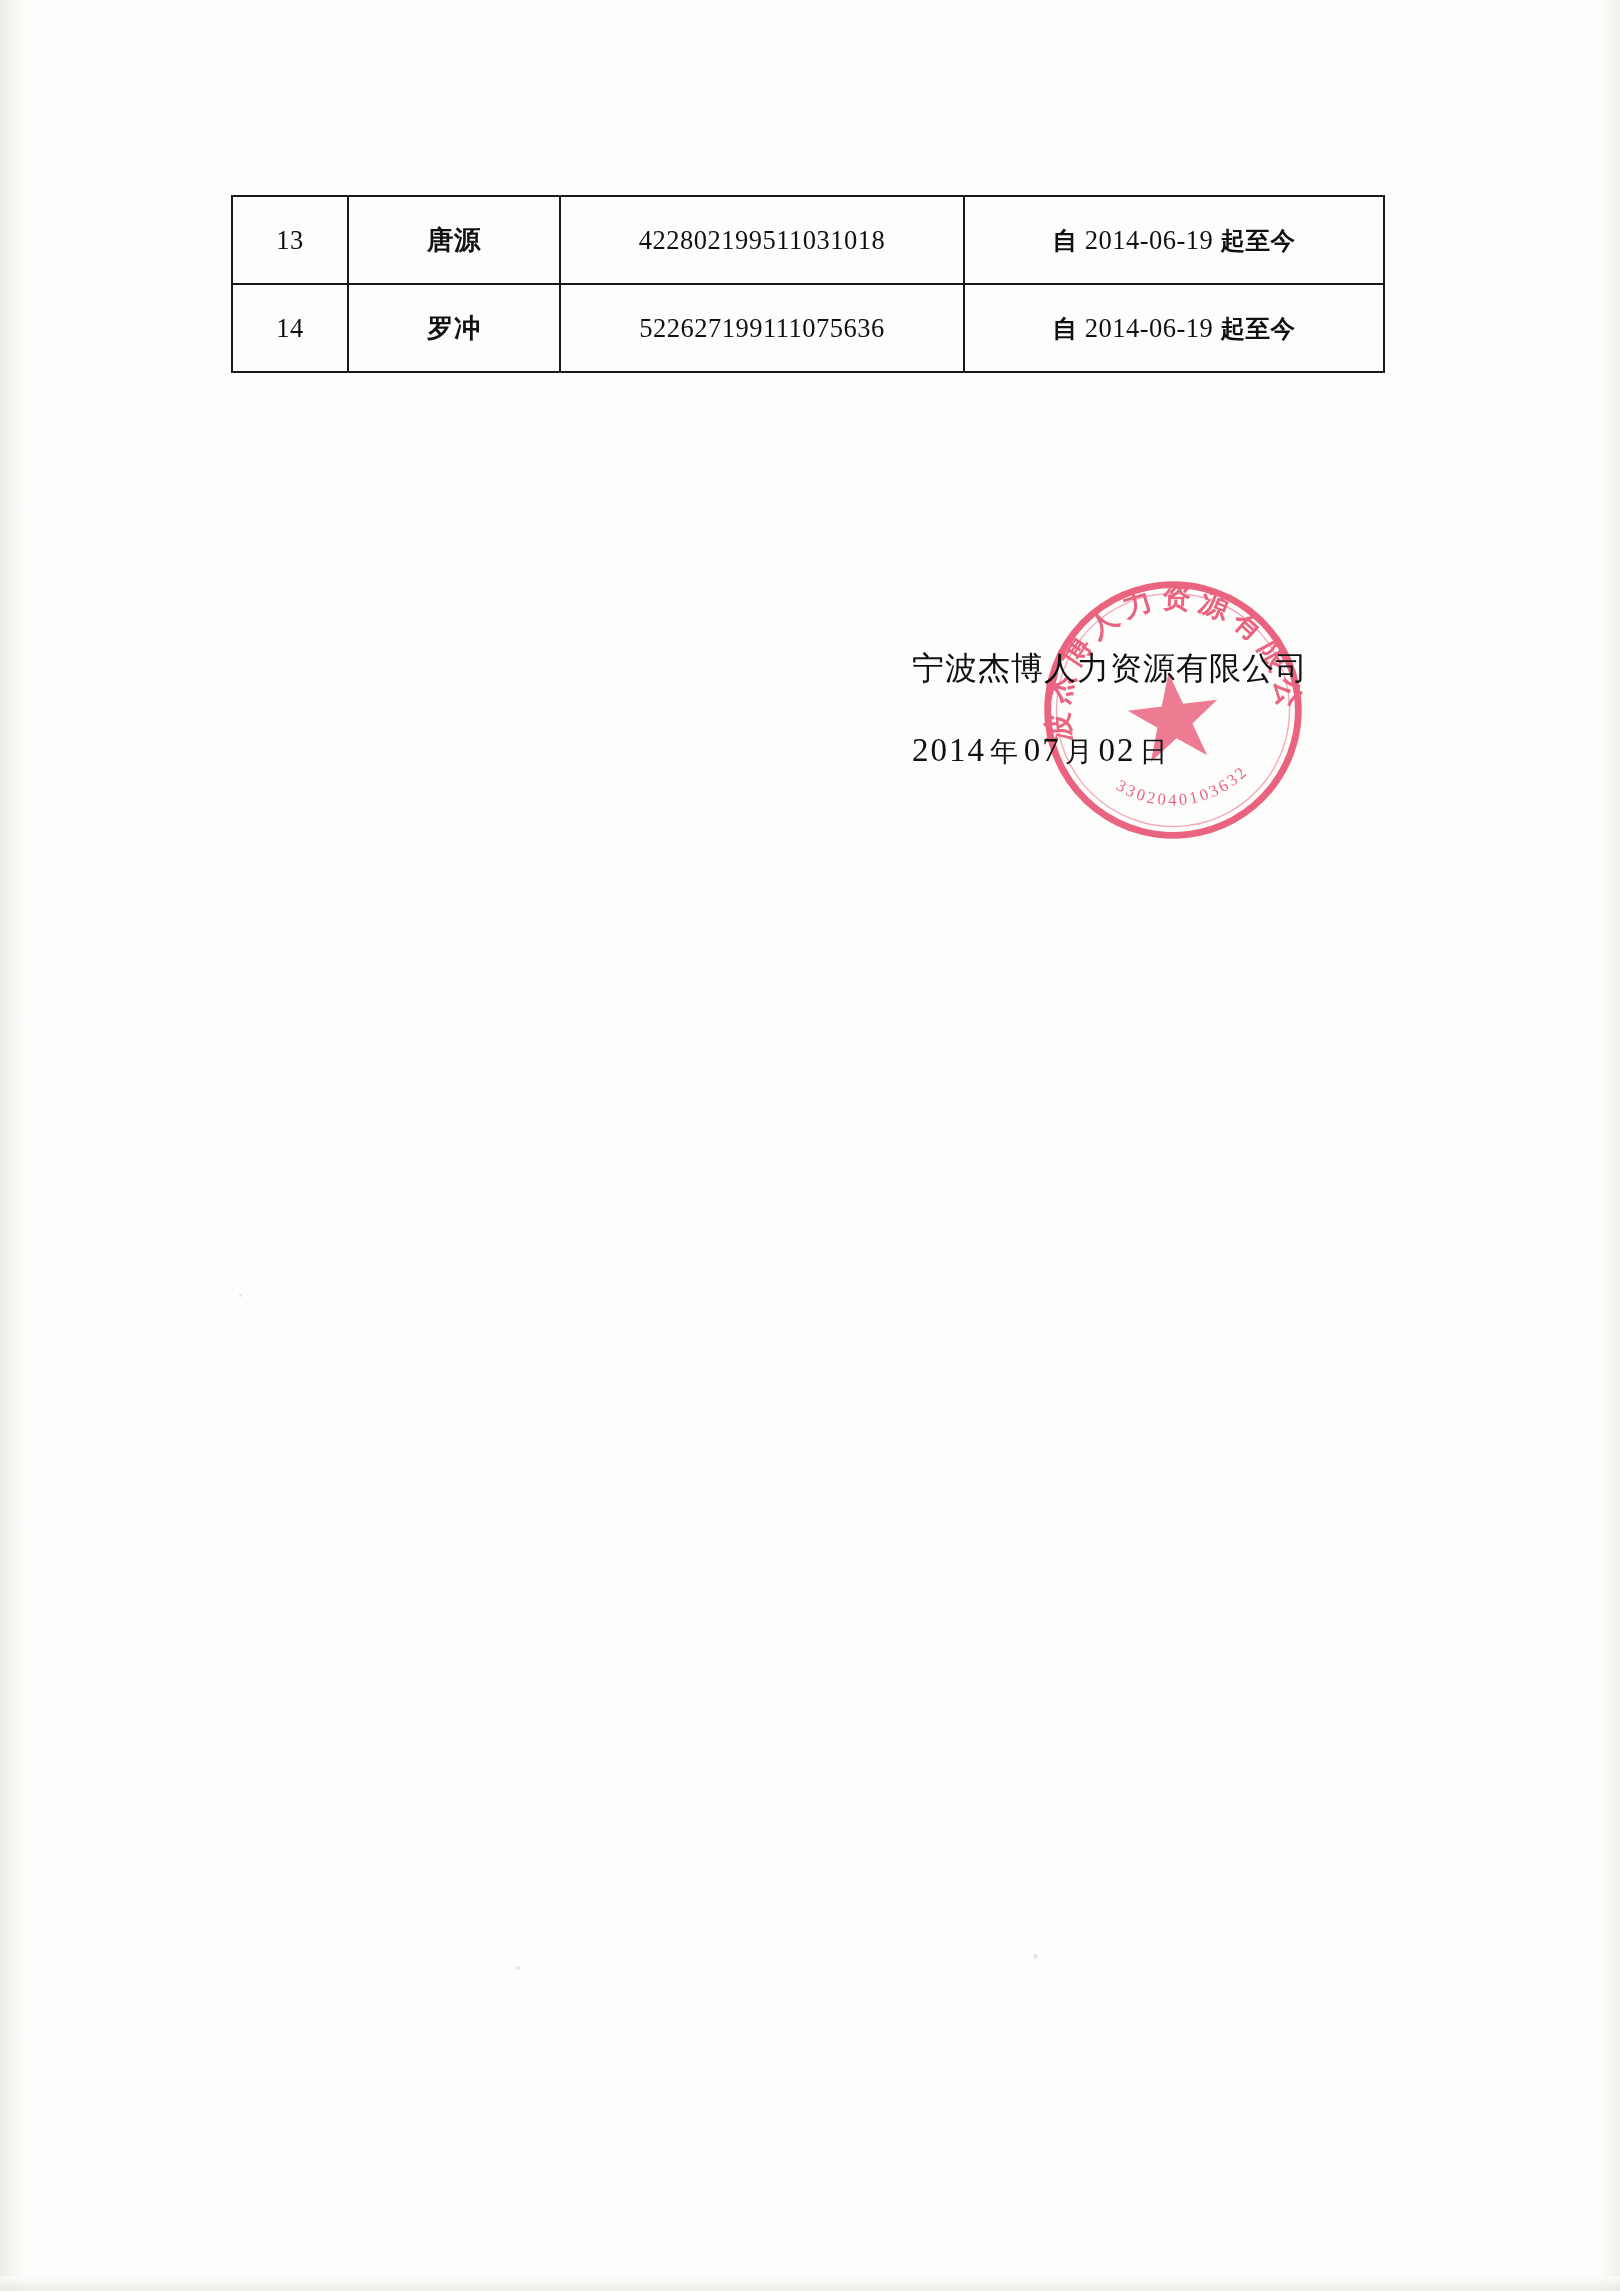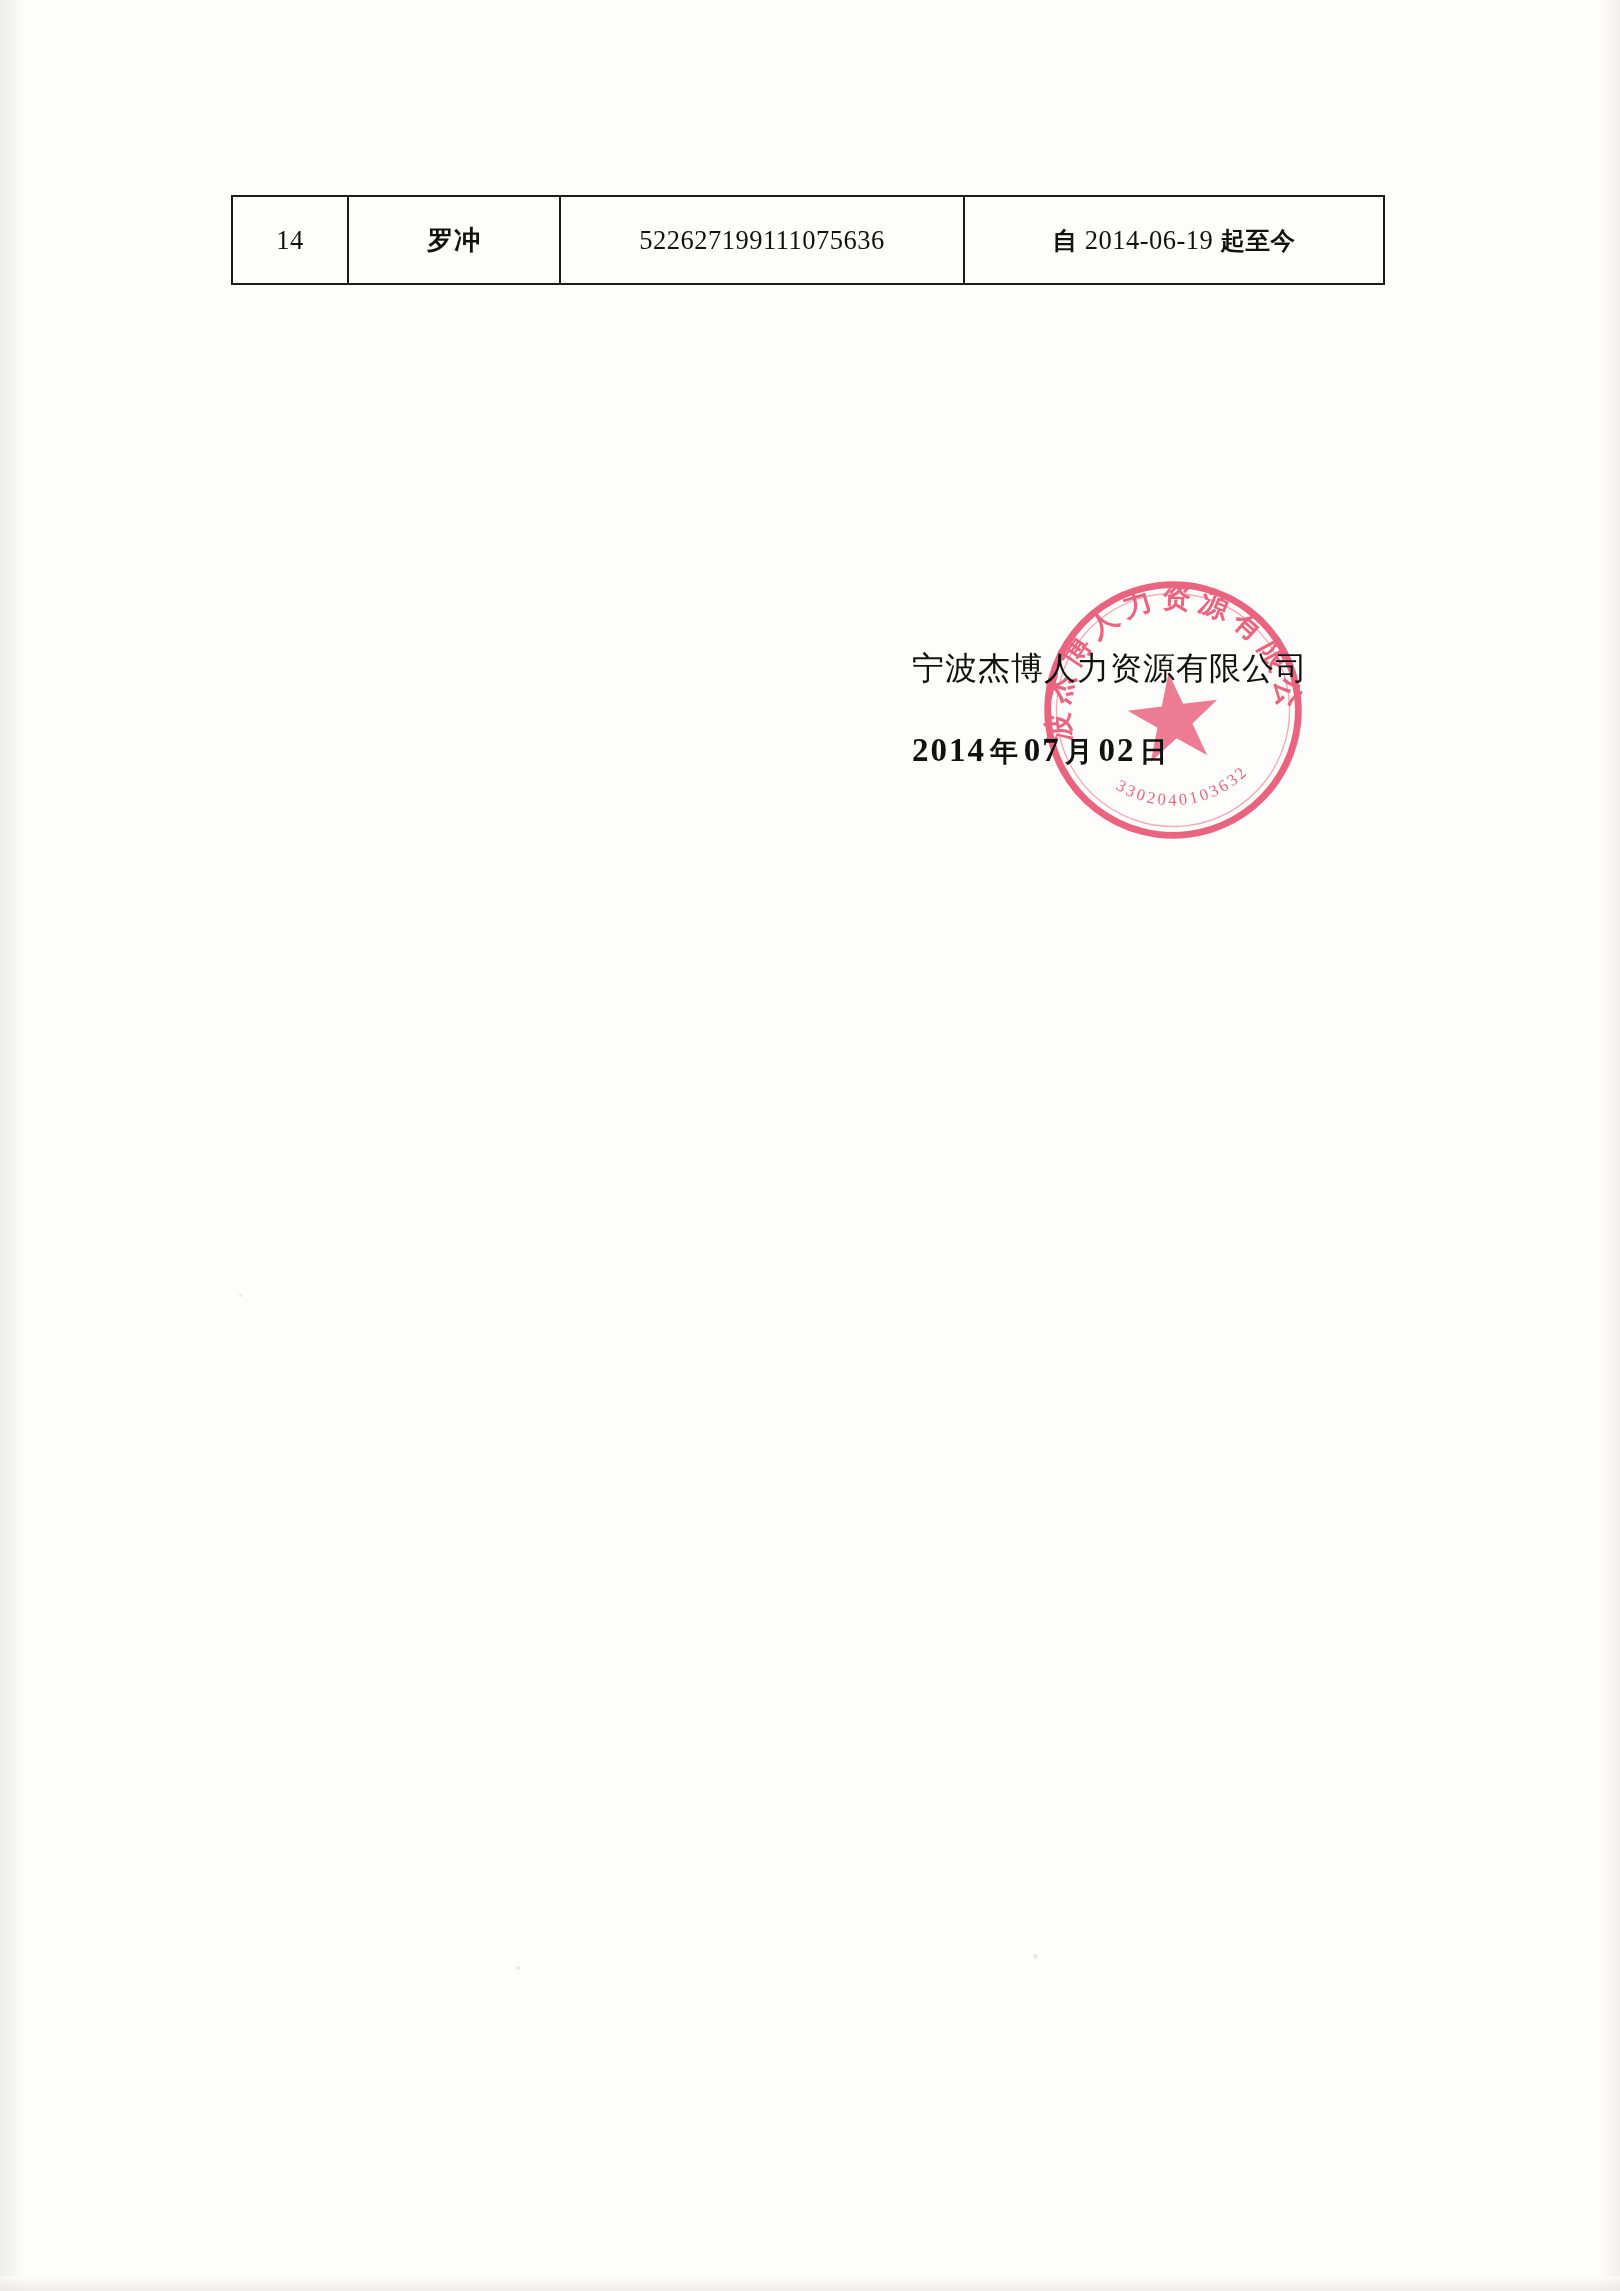--- a/index.html
+++ b/index.html
@@ -92,21 +92,20 @@
     letter-spacing: 1px;
     color: #111;
     white-space: nowrap;
   }
   .sign-date {
     margin-top: 41px;
     font-family: "Liberation Serif", serif;
     font-size: 33px;
     letter-spacing: 2px;
     white-space: nowrap;
-    font-weight: bold;
   }
   .sign-date .cn {
     font-family: "DejaVu Sans", sans-serif;
     font-size: 28px;
     padding: 0 3.9px;
   }
 
   
   .seal {
     position: absolute;
@@ -139,20 +138,30 @@
   <div class="speck" style="left:239px; top:1294px; width:2.9px; height:2.9px;"></div>
 
   <table class="roster-table">
     <colgroup>
       <col class="col-index">
         <col class="col-name">
         <col class="col-id">
         <col class="col-period">
     </colgroup>
     <tbody>
+      <tr>
+        <td class="cell-index">13</td>
+        <td class="cell-name">唐源</td>
+        <td class="cell-id">422802199511031018</td>
+        <td class="cell-period">
+          <span class="cn">自</span>
+          <span>2014-06-19</span>
+          <span class="cn">起至今</span>
+        </td>
+      </tr>
       <tr>
         <td class="cell-index">14</td>
         <td class="cell-name">罗冲</td>
         <td class="cell-id">522627199111075636</td>
         <td class="cell-period">
           <span class="cn">自</span>
           <span>2014-06-19</span>
           <span class="cn">起至今</span>
         </td>
       </tr>

